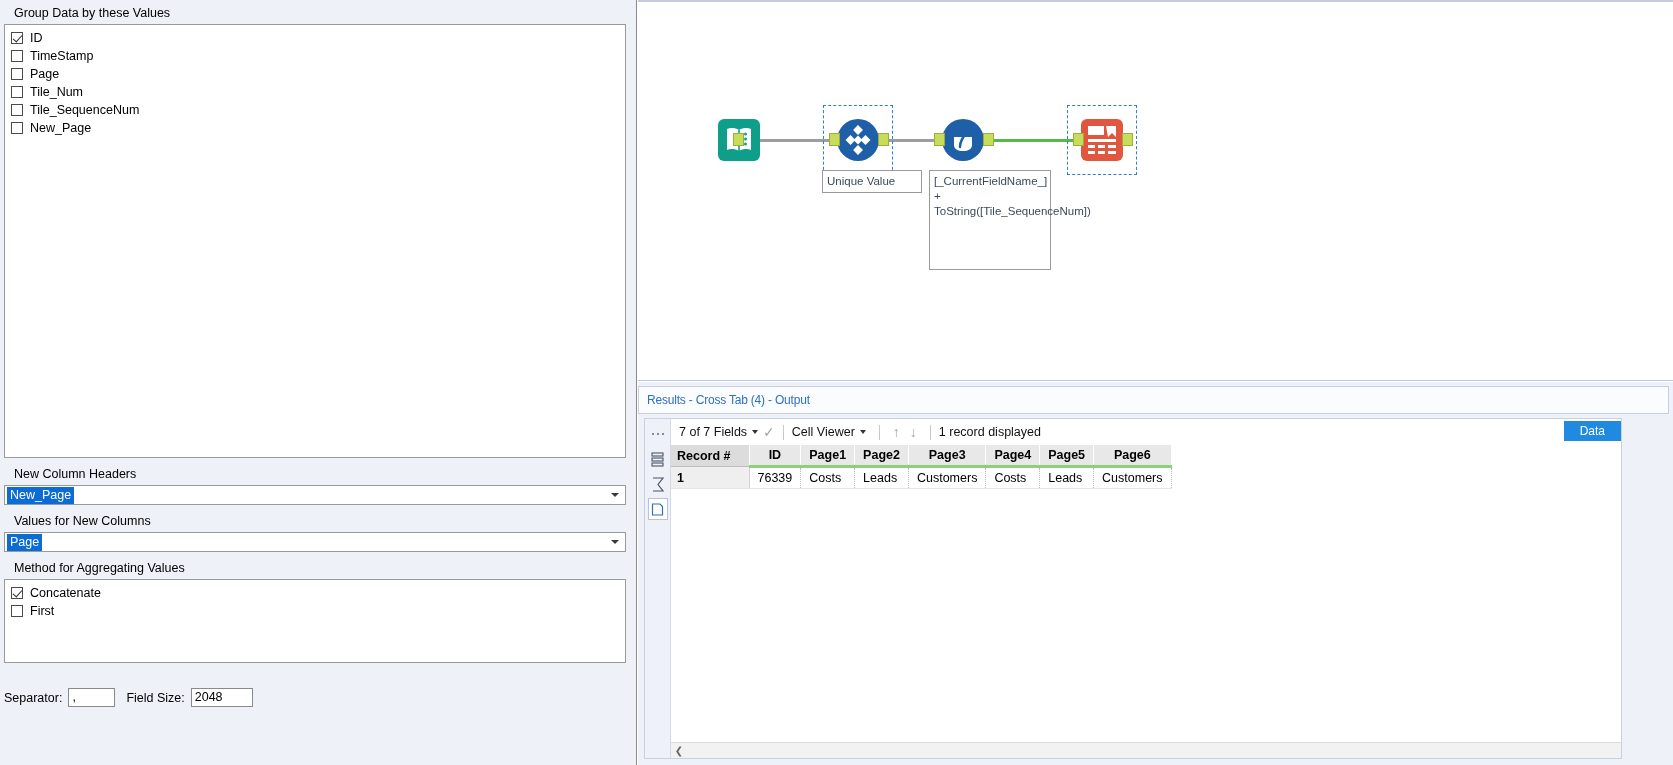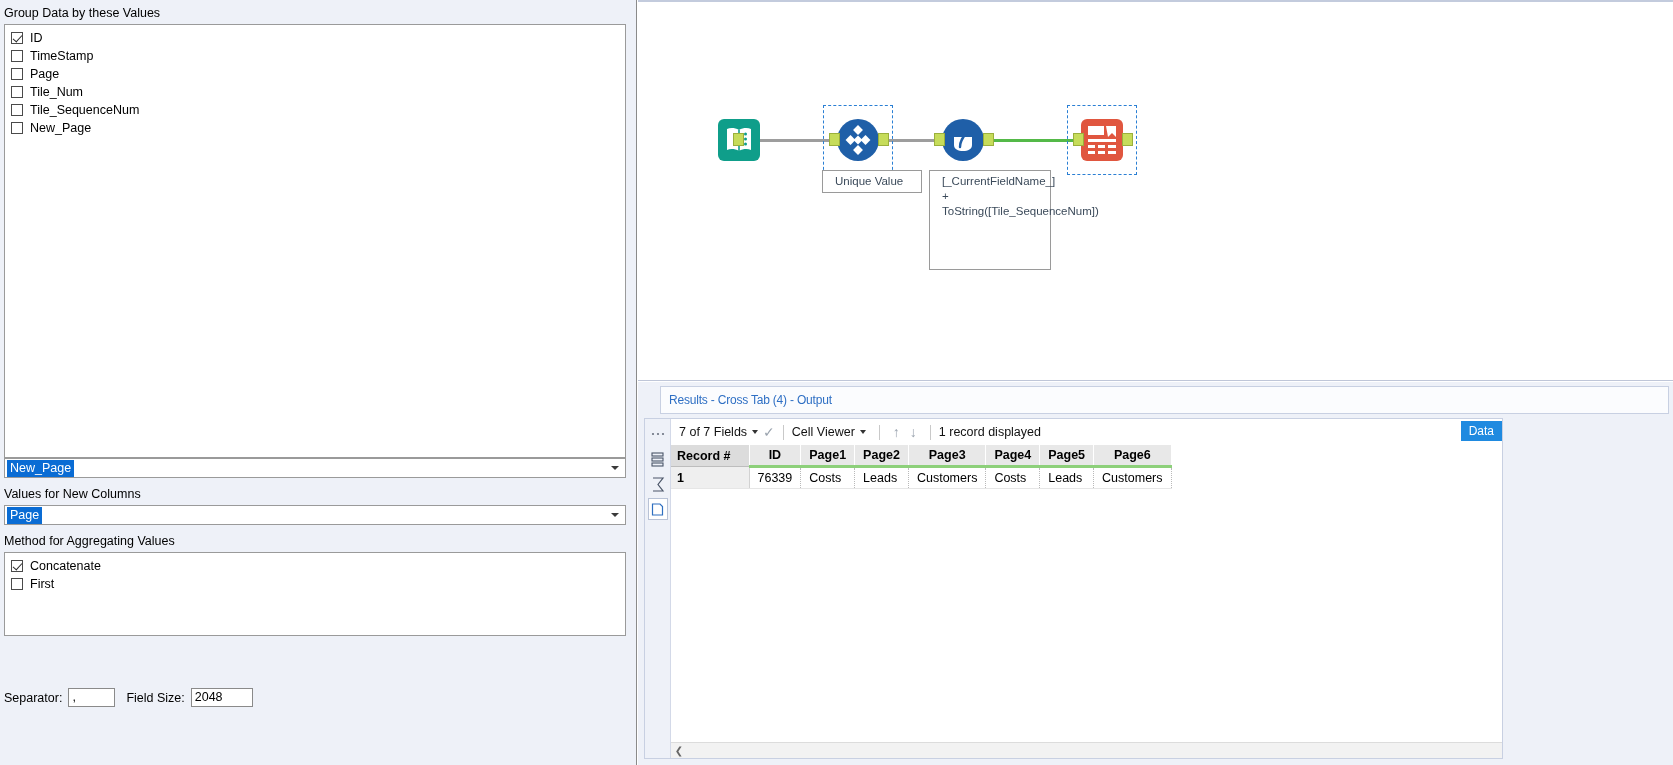--- a/index.html
+++ b/index.html
@@ -14,21 +14,21 @@
 
   
   #config-panel {
     position: absolute; left: 0; top: 0;
     width: 637px; height: 765px;
     background: #eef1f8;
     border-right: 1px solid #8a8a8a;
     padding: 0;
   }
   .cfg-label {
-    font-size: 12.5px; color: #000; margin: 6px 0 3px 4px;
+    font-size: 12.5px; color: #000; margin: 6px 0 3px 14px;
     line-height: 15px;
   }
   .listbox {
     background: #ffffff;
     border: 1px solid #9a9a9a;
     margin: 0 10px 0 4px;
     padding: 4px 0 0 0;
     overflow: hidden;
   }
   #group-listbox { height: 434px; }
@@ -118,45 +118,45 @@
     position: absolute; width: 11px; height: 13px;
     background: #c6dc5a; border: 1px solid #9bb03c;
   }
 
   .anno {
     position: absolute;
     border: 1px solid #9a9a9a;
     background: #ffffff;
     font-size: 11.5px;
     color: #3b4a5a;
-    padding: 3px 12px;
+    padding: 3px 4px;
     line-height: 15px;
   }
 
   
   .glyph { width: 46px; height: 46px; display: block; }
 
   
   #results {
     position: absolute; left: 638px; top: 382px;
     width: 1035px; height: 383px;
     background: #eef1f8;
   }
   #results-title {
-    height: 28px; margin: 4px 4px 0 22px;
+    height: 28px; margin: 4px 4px 0 0;
     background: #fbfcfe;
     border: 1px solid #c8d0e2;
     display: flex; align-items: center;
     padding-left: 8px;
     font-size: 12px; color: #2e6fc4;
     letter-spacing: -0.2px;
   }
   #results-body {
     position: absolute; left: 6px; top: 36px;
-    width: 859px; height: 341px;
+    width: 978px; height: 341px;
     background: #ffffff;
     border: 1px solid #c8d0e2;
     display: flex;
   }
   #side-rail {
     width: 26px; background: #eef1f8;
     border-right: 1px solid #d3d9e8;
     display: flex; flex-direction: column;
     align-items: center; padding-top: 4px;
   }
@@ -179,21 +179,21 @@
     border-left: 3.5px solid transparent;
     border-right: 3.5px solid transparent;
     border-top: 4px solid #333;
   }
   .tb-sep { width: 1px; height: 15px; background: #c9c9c9; margin: 0 8px; }
   .tb-check { color: #9aa3ae; font-size: 14px; }
   .tb-arrow { color: #9aa3ae; font-size: 14px; margin: 0 5px; }
   #data-badge {
     position: absolute; right: 0; top: 2px;
     background: #1f8ae0; color: #fff;
-    font-size: 12px; padding: 3px 8px;
+    font-size: 12px; padding: 3px 16px;
   }
 
   table { border-collapse: collapse; font-size: 12.5px; }
   th {
     background: #e8e8e8;
     border-right: 1px solid #ffffff;
     border-bottom: 3px solid #8dd07a;
     font-weight: bold; color: #000;
     padding: 3px 8px; text-align: center;
     white-space: nowrap;
@@ -254,20 +254,21 @@
       <div class="cb-row">
         <span class="cb"></span>
         <span class="cb-label">Tile_SequenceNum</span>
       </div>
       <div class="cb-row">
         <span class="cb"></span>
         <span class="cb-label">New_Page</span>
       </div>
     </div>
 
+    <div class="cfg-label" style="margin-top:9px;">New Column Headers</div>
     <div class="combo">
       <span class="combo-value">New_Page</span>
       <span class="combo-arrow"></span>
     </div>
 
     <div class="cfg-label" style="margin-top:9px;">Values for New Columns</div>
     <div class="combo">
       <span class="combo-value">Page</span>
       <span class="combo-arrow"></span>
     </div>

